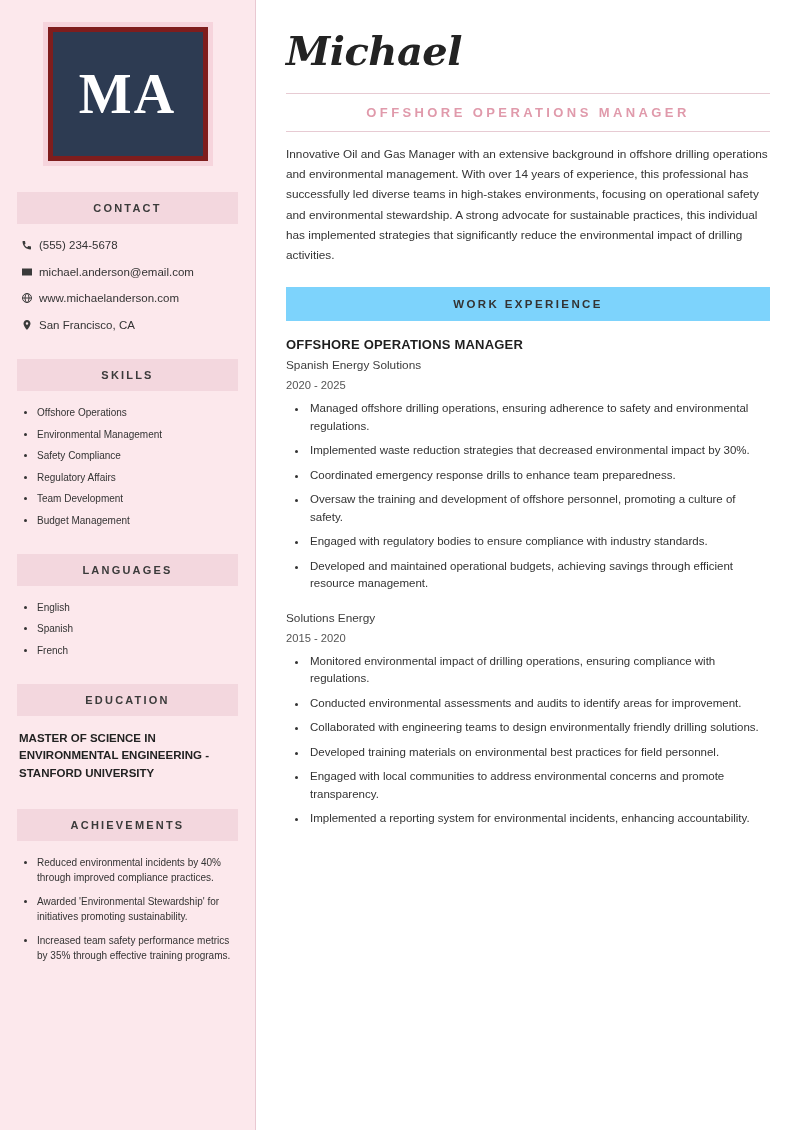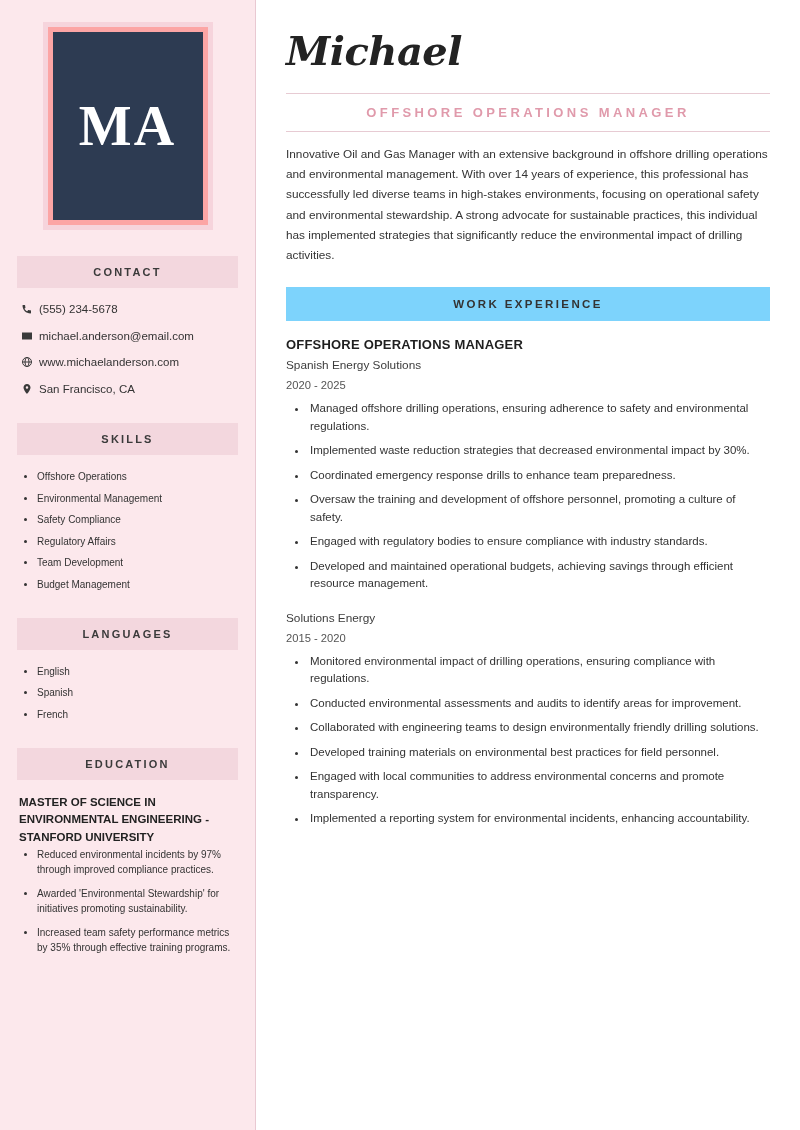--- a/index.html
+++ b/index.html
@@ -26,23 +26,23 @@
     width: 256px;
     flex: 0 0 256px;
     background: #fce8ec;
     border-right: 1px solid #e9c9d2;
     box-sizing: border-box;
     padding: 0 17px 20px 17px;
   }
   .monogram-wrap {
     margin: 22px auto 0 auto;
     width: 170px;
-    height: 208px;
+    height: 144px;
     border: 5px solid #f6d4dc;
-    background: #fca5a5;
+    background: #7f1d1d;
     box-sizing: border-box;
     padding: 5px;
   }
   .monogram {
     width: 100%;
     height: 100%;
     background: #2d3b52;
     color: #ffffff;
     display: flex;
     align-items: center;
@@ -248,22 +248,23 @@
     <div class="side-heading">LANGUAGES</div>
     <ul class="bullets">
       <li>English</li>
       <li>Spanish</li>
       <li>French</li>
     </ul>
 
     <div class="side-heading">EDUCATION</div>
     <div class="edu-block">MASTER OF SCIENCE IN ENVIRONMENTAL ENGINEERING - STANFORD UNIVERSITY</div>
 
+    <div class="side-heading">ACHIEVEMENTS</div>
     <ul class="bullets wide">
-      <li>Reduced environmental incidents by 97% through improved compliance practices.</li>
+      <li>Reduced environmental incidents by 40% through improved compliance practices.</li>
       <li>Awarded 'Environmental Stewardship' for initiatives promoting sustainability.</li>
       <li>Increased team safety performance metrics by 35% through effective training programs.</li>
     </ul>
   </aside>
 
   <main class="main">
     <div class="name-first">Michael</div>
 
     <div class="role-band">OFFSHORE OPERATIONS MANAGER</div>
 

